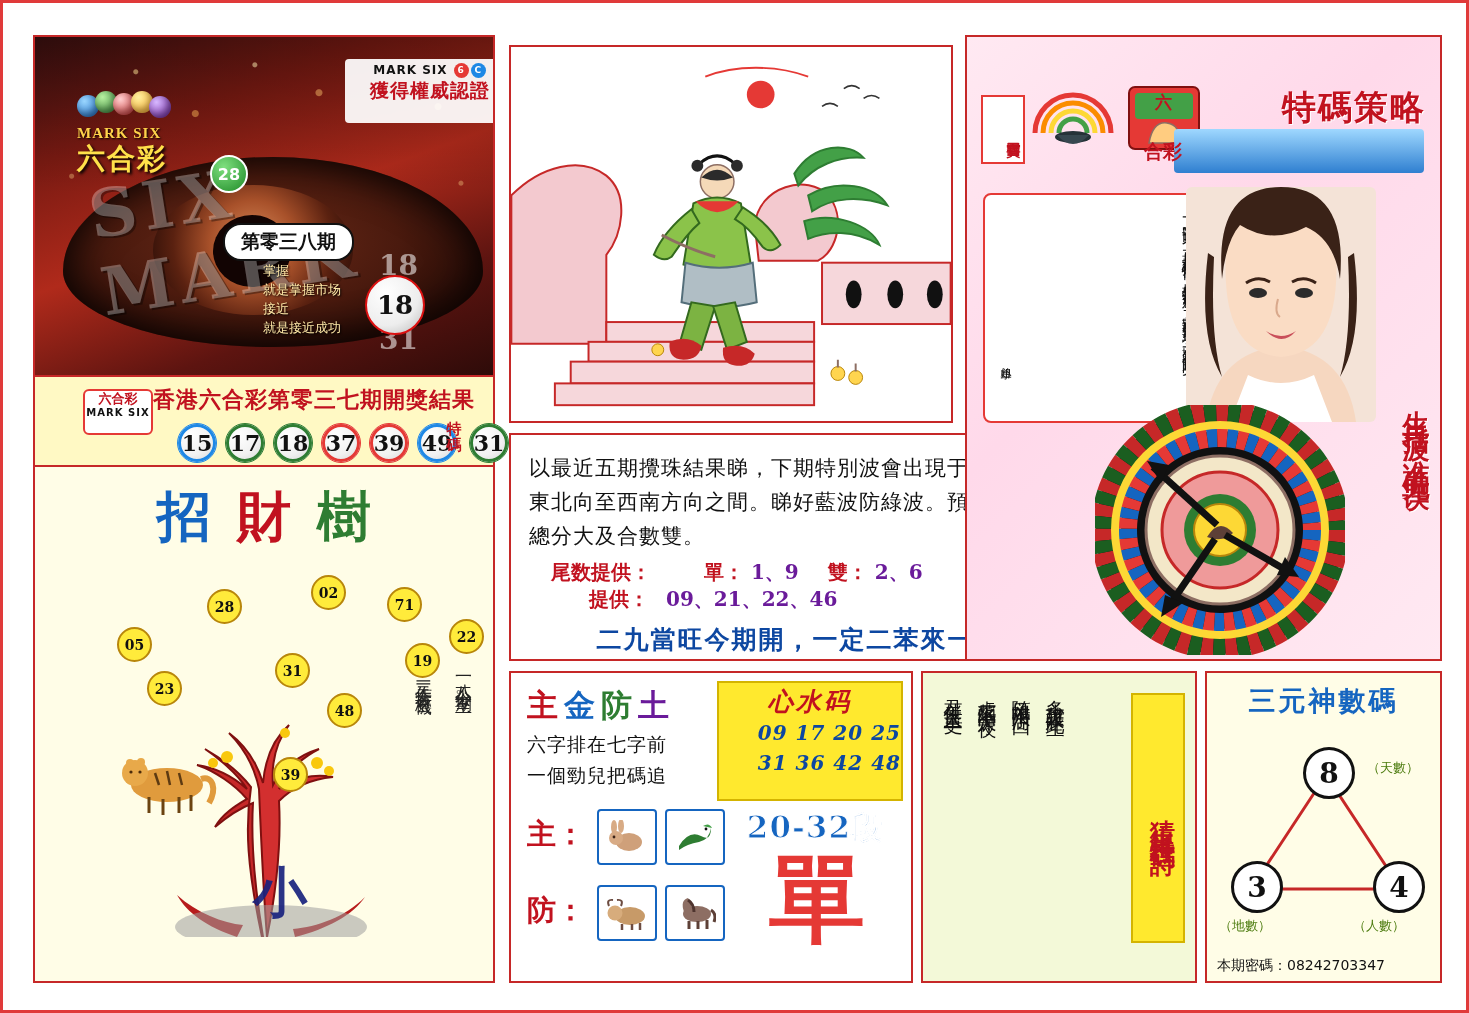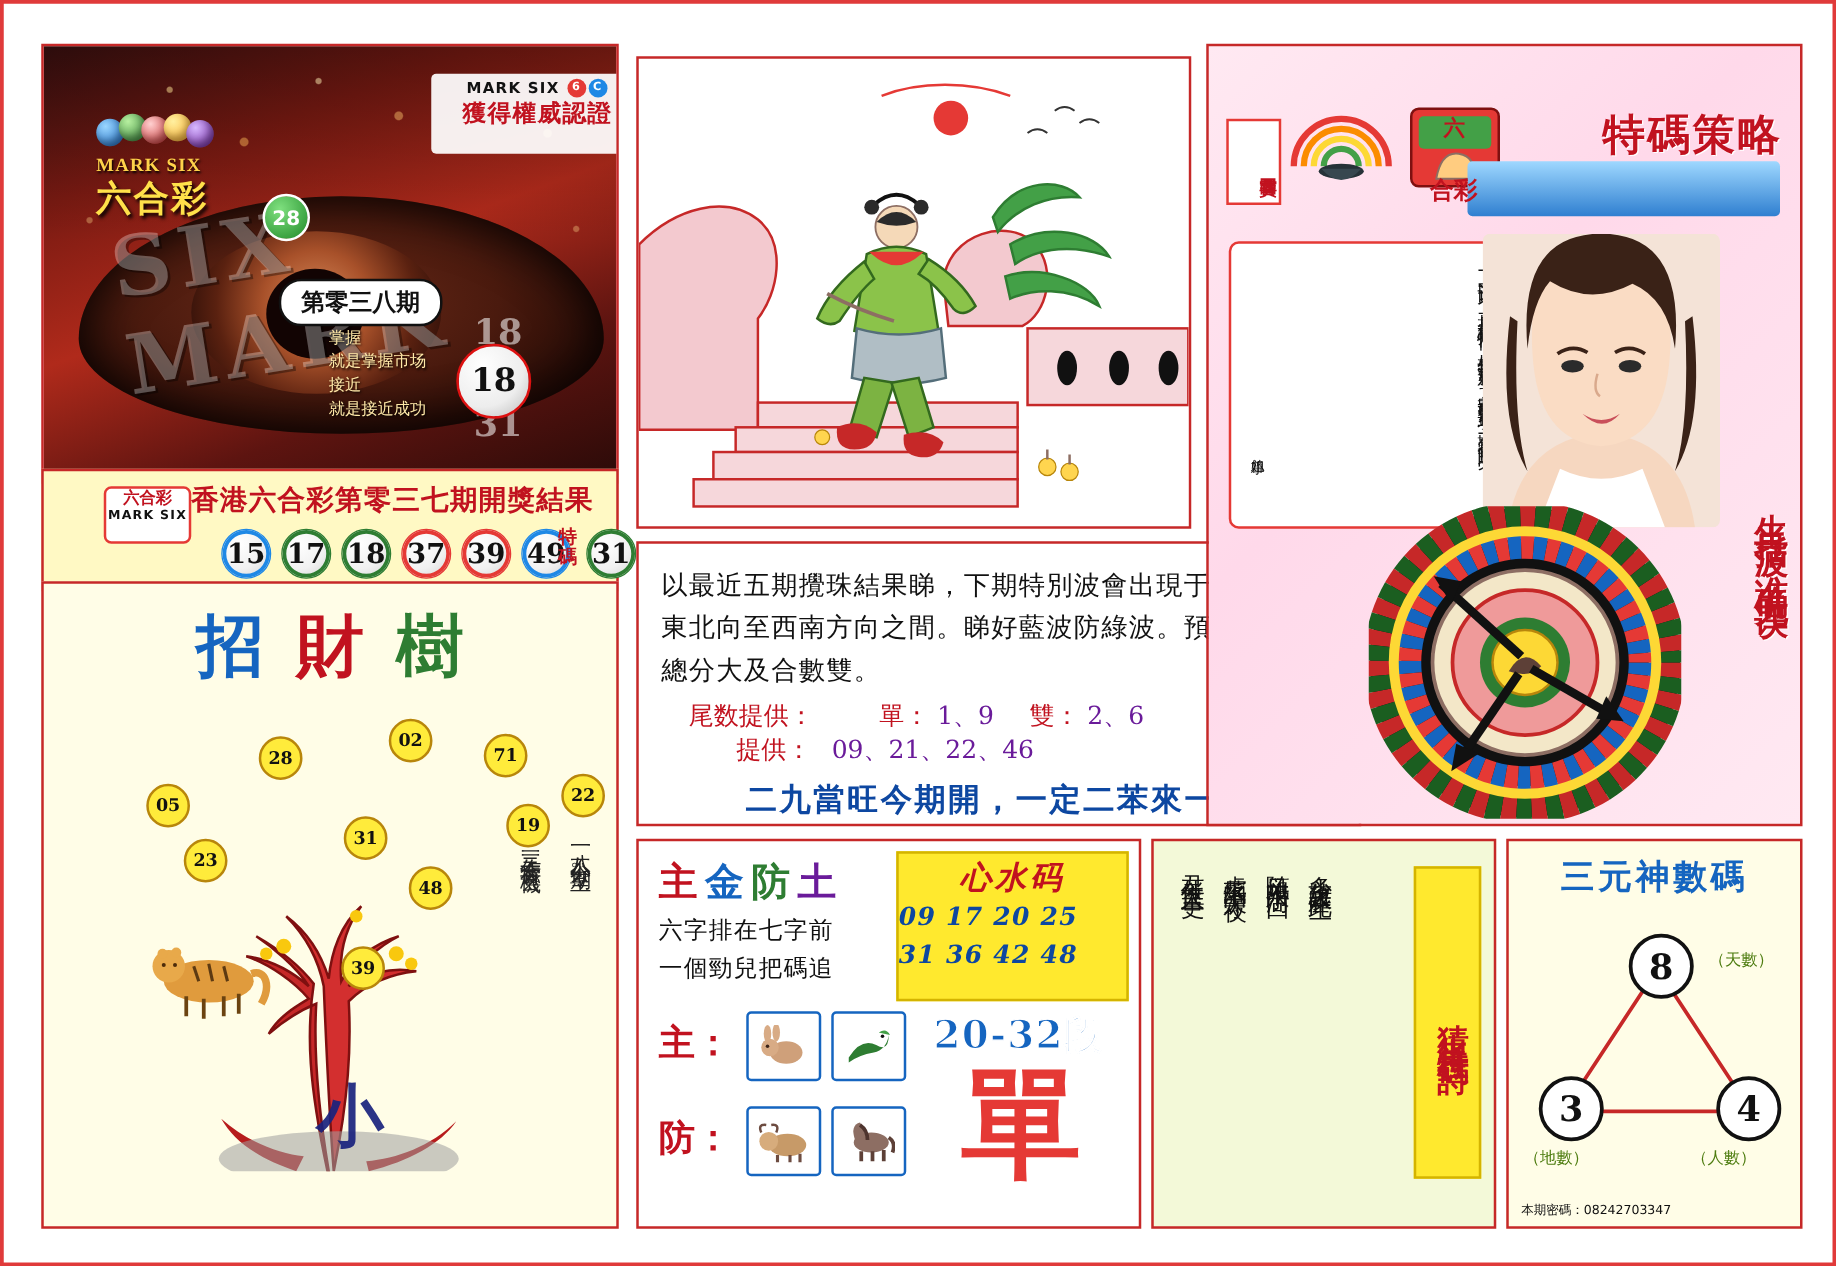--- a/index.html
+++ b/index.html
@@ -89,21 +89,21 @@
   .tnum{position:absolute;width:31px;height:31px;border-radius:50%;background:#ffeb3b;border:2px solid #b8860b;
      display:flex;align-items:center;justify-content:center;font-size:14px;font-weight:bold;color:#111;
      font-family:"DejaVu Serif",serif;}
 
   
   #pic{left:506px;top:42px;width:444px;height:378px;border:2px solid #c62828;background:#fff;overflow:hidden;}
 
   
   #center{left:506px;top:430px;width:580px;height:228px;border:2px solid #c62828;background:#fff;}
   #center .ln{font-family:"DejaVu Serif",serif;font-size:21px;color:#111;line-height:34px;letter-spacing:1px;}
-  #center .wei{font-family:"DejaVu Serif",serif;font-size:20px;color:#c1121f;font-weight:normal;}
+  #center .wei{font-family:"DejaVu Serif",serif;font-size:20px;color:#c1121f;font-weight:bold;}
   #center .wei .num{color:#6a1b9a;}
   #center .last{font-family:"DejaVu Serif",serif;font-size:25px;font-weight:bold;color:#0d47a1;letter-spacing:2px;}
 
   
   #rt{left:962px;top:32px;width:477px;height:626px;border:2px solid #c62828;
       background:linear-gradient(135deg,#ffe9f2 0%,#ffd9ea 40%,#ffe9f2 100%);overflow:hidden;}
   #rt .head{position:absolute;right:14px;top:48px;font-family:"DejaVu Serif",serif;font-size:34px;font-weight:bold;
      color:#c1121f;letter-spacing:2px;text-shadow:1px 1px 0 #fff;}
   #rt .bluebar{position:absolute;right:16px;top:92px;width:250px;height:44px;
      background:linear-gradient(#9fd8ff,#2f7fd0);border-radius:4px;}
@@ -124,41 +124,41 @@
   #b1{left:506px;top:668px;width:404px;height:312px;border:2px solid #c62828;background:#fff;}
   #b1 .t1{position:absolute;left:16px;top:12px;font-family:"DejaVu Serif",serif;font-size:31px;font-weight:bold;letter-spacing:6px;}
   #b1 .t1 .a{color:#c1121f;}#b1 .t1 .b{color:#1565c0;}#b1 .t1 .c{color:#2e7d32;}#b1 .t1 .d{color:#6a1b9a;}
   #b1 .p1{position:absolute;left:16px;top:56px;font-family:"DejaVu Serif",serif;font-size:19px;color:#111;line-height:31px;letter-spacing:1px;}
   #b1 .zhu{position:absolute;left:16px;top:142px;font-family:"DejaVu Serif",serif;font-size:29px;font-weight:bold;color:#c1121f;}
   #b1 .fang{position:absolute;left:16px;top:218px;font-family:"DejaVu Serif",serif;font-size:29px;font-weight:bold;color:#c1121f;}
   .zodbox{position:absolute;width:56px;height:52px;border:2px solid #1565c0;border-radius:4px;background:#fff;
      display:flex;align-items:center;justify-content:center;font-size:28px;}
   #b1 .xsbox{position:absolute;right:8px;top:8px;width:182px;height:116px;background:#ffe92e;border:2px solid #d4b400;font-style:italic;}
   #b1 .xstitle{text-align:center;font-family:"DejaVu Serif",serif;font-size:25px;font-weight:bold;color:#c1121f;letter-spacing:3px;margin-top:2px;}
-  #b1 .xsnums{text-align:left;font-family:"DejaVu Serif",serif;font-size:20px;font-weight:bold;color:#0d47a1;line-height:30px;letter-spacing:1px;}
+  #b1 .xsnums{text-align:right;font-family:"DejaVu Serif",serif;font-size:20px;font-weight:bold;color:#0d47a1;line-height:30px;letter-spacing:1px;}
   #b1 .duan{position:absolute;right:28px;top:134px;font-family:"DejaVu Serif",serif;font-size:31px;font-weight:bold;
      color:#1565c0;letter-spacing:1px;-webkit-text-stroke:1px #fff;}
   #b1 .dan{position:absolute;right:46px;top:176px;font-family:"DejaVu Serif",serif;font-size:96px;font-weight:bold;
      color:#e53935;line-height:100px;}
 
   #b2{left:918px;top:668px;width:276px;height:312px;border:2px solid #c62828;background:#f3f9d8;}
   #b2 .poem{position:absolute;left:10px;top:12px;height:286px;writing-mode:vertical-rl;font-family:"DejaVu Serif",serif;
      font-size:19px;line-height:34px;color:#111;letter-spacing:3px;}
   #b2 .ytitle{position:absolute;right:10px;top:20px;width:54px;background:#ffe92e;border:2px solid #d4b400;
      writing-mode:vertical-rl;font-family:"DejaVu Serif",serif;font-size:25px;font-weight:bold;color:#c1121f;
      letter-spacing:6px;padding:8px 4px;height:250px;text-align:center;box-sizing:border-box;}
 
   #b3{left:1202px;top:668px;width:237px;height:312px;border:2px solid #c62828;background:#fffde7;}
   #b3 .t{position:absolute;top:10px;left:0;width:100%;text-align:center;font-family:"DejaVu Serif",serif;
      font-size:27px;font-weight:bold;color:#1565c0;letter-spacing:3px;}
   #b3 .tri{position:absolute;left:20px;top:76px;width:198px;height:170px;}
   .trinode{position:absolute;width:46px;height:46px;border-radius:50%;border:3px solid #111;background:#fff;
      display:flex;align-items:center;justify-content:center;font-family:"DejaVu Serif",serif;font-size:28px;font-weight:bold;color:#111;}
   #b3 .lbl{position:absolute;font-family:"DejaVu Serif",serif;font-size:13px;color:#4d7c0f;}
-  #b3 .pw{position:absolute;left:10px;bottom:6px;font-size:10px;color:#111;}
+  #b3 .pw{position:absolute;left:10px;bottom:6px;font-size:14px;color:#111;}
 </style>
 </head>
 <body>
 
 <div id="page">
 
   <div class="panel" id="banner">
     <div class="citylights"></div>
     <div class="eye"></div>
     <div class="iris"></div>

